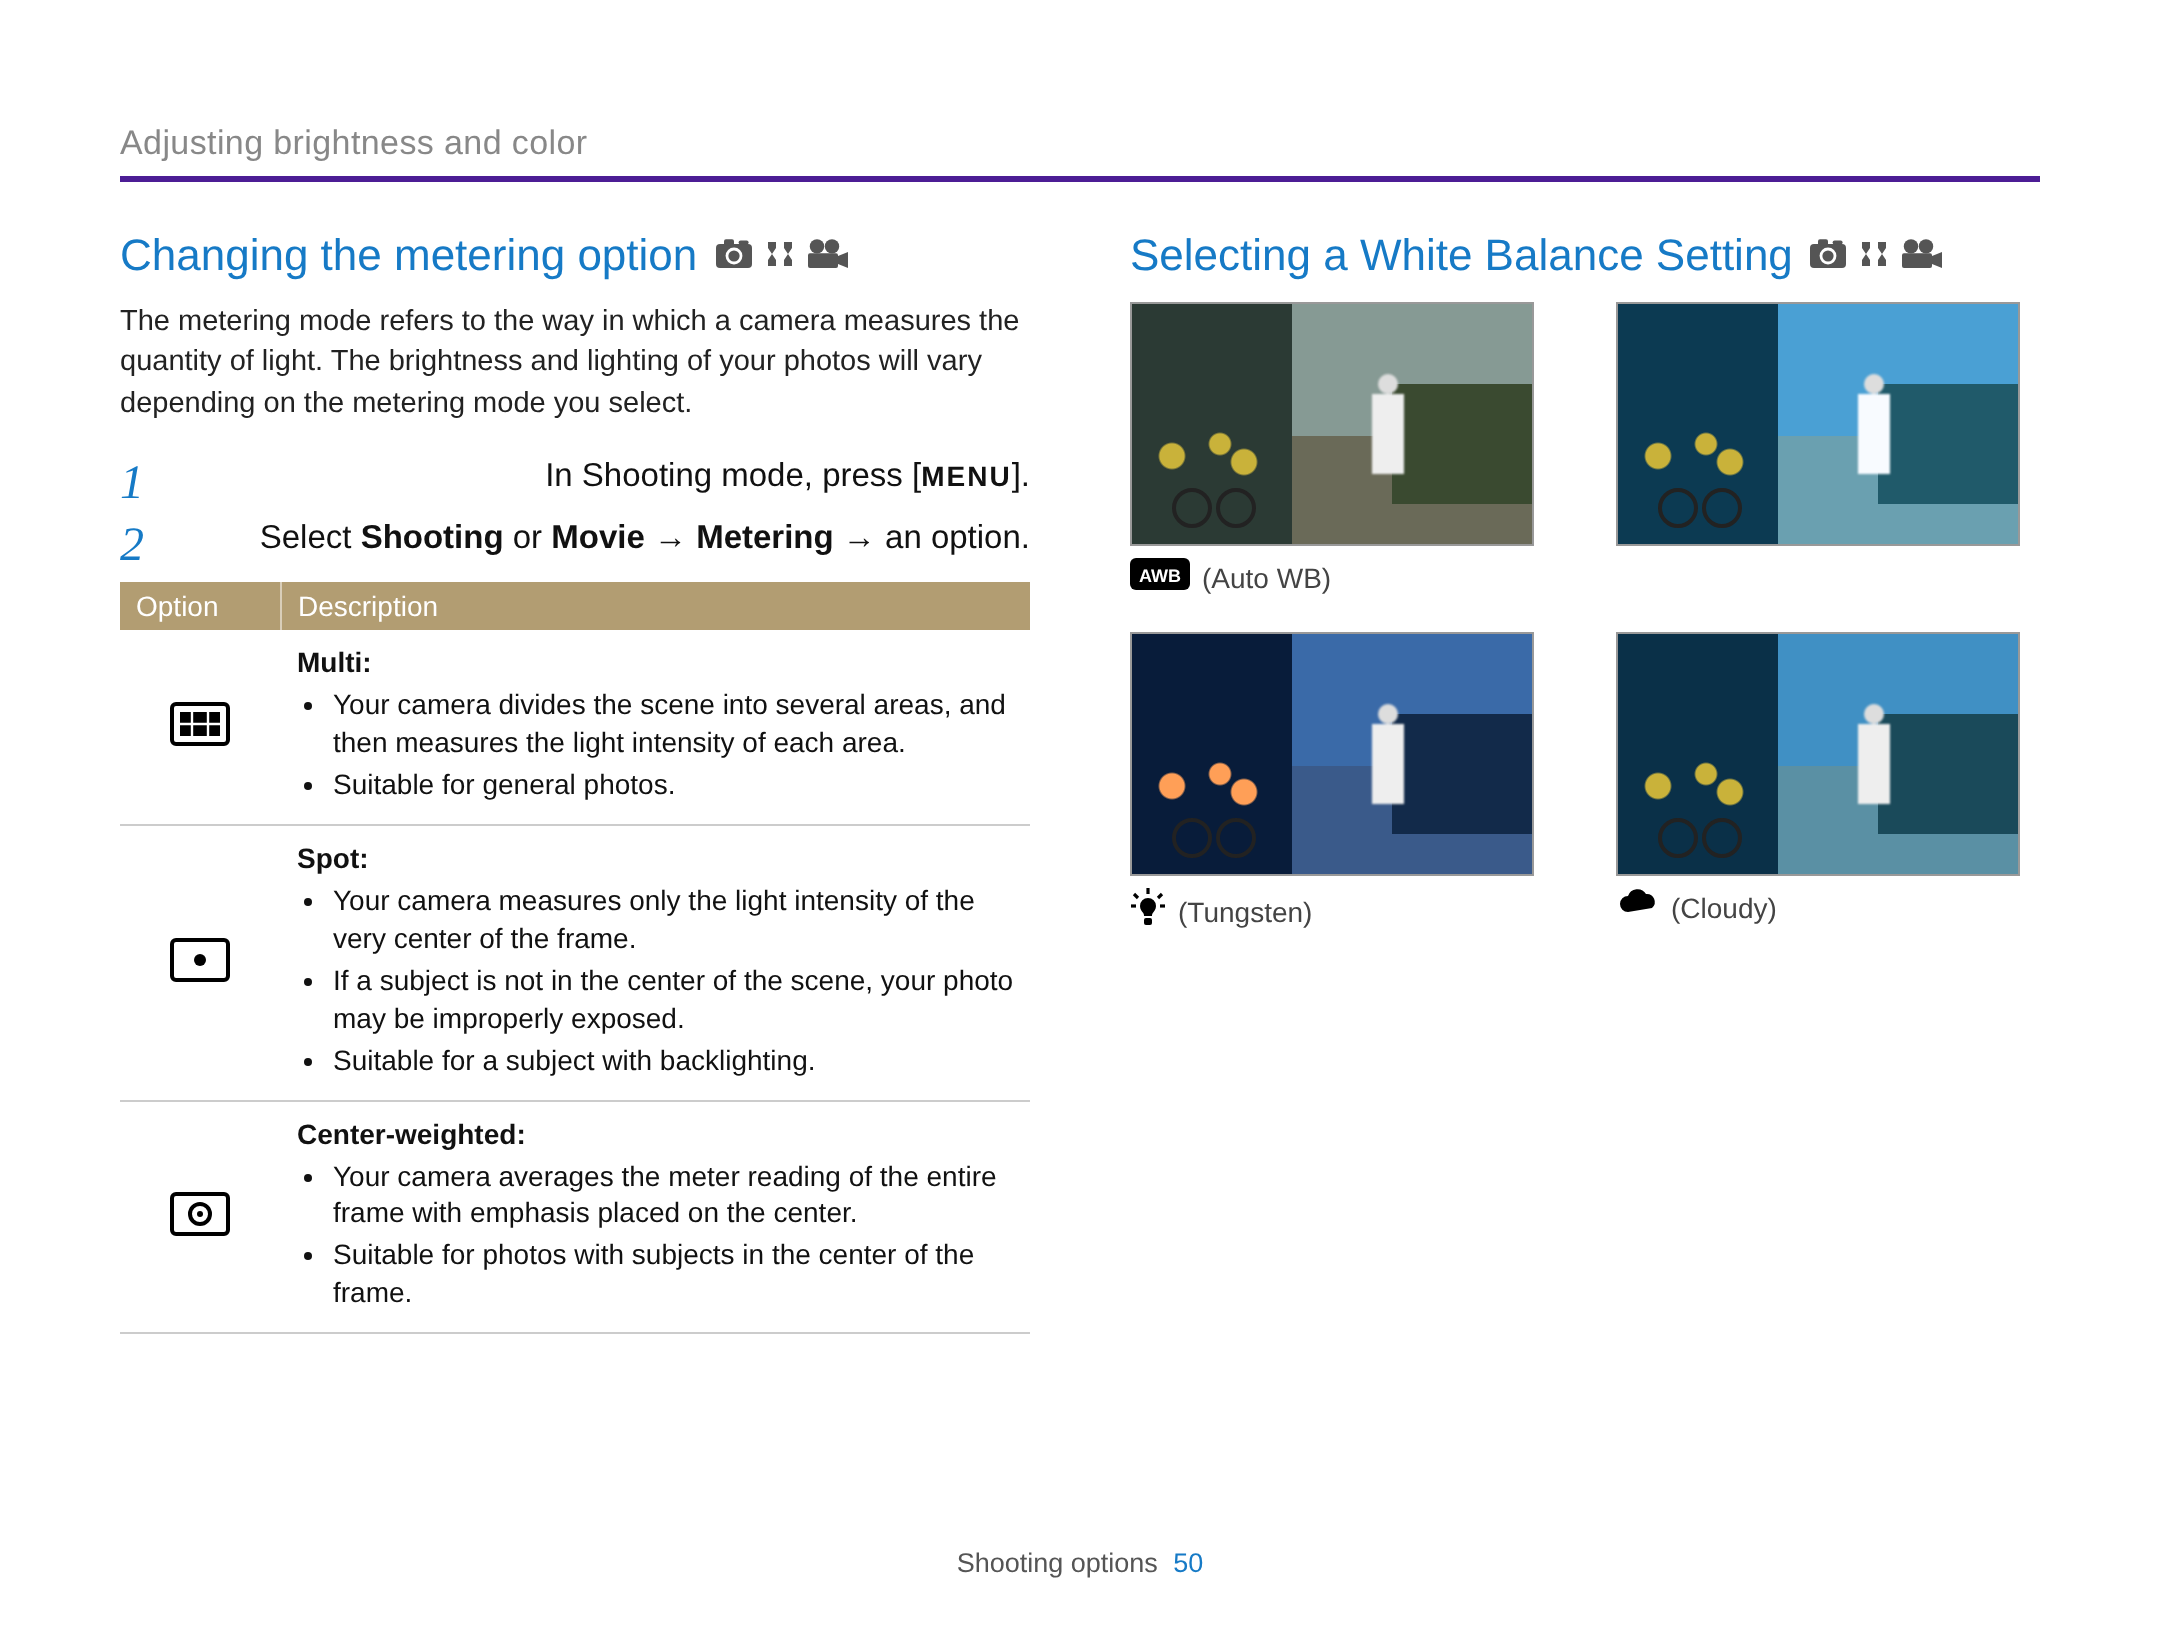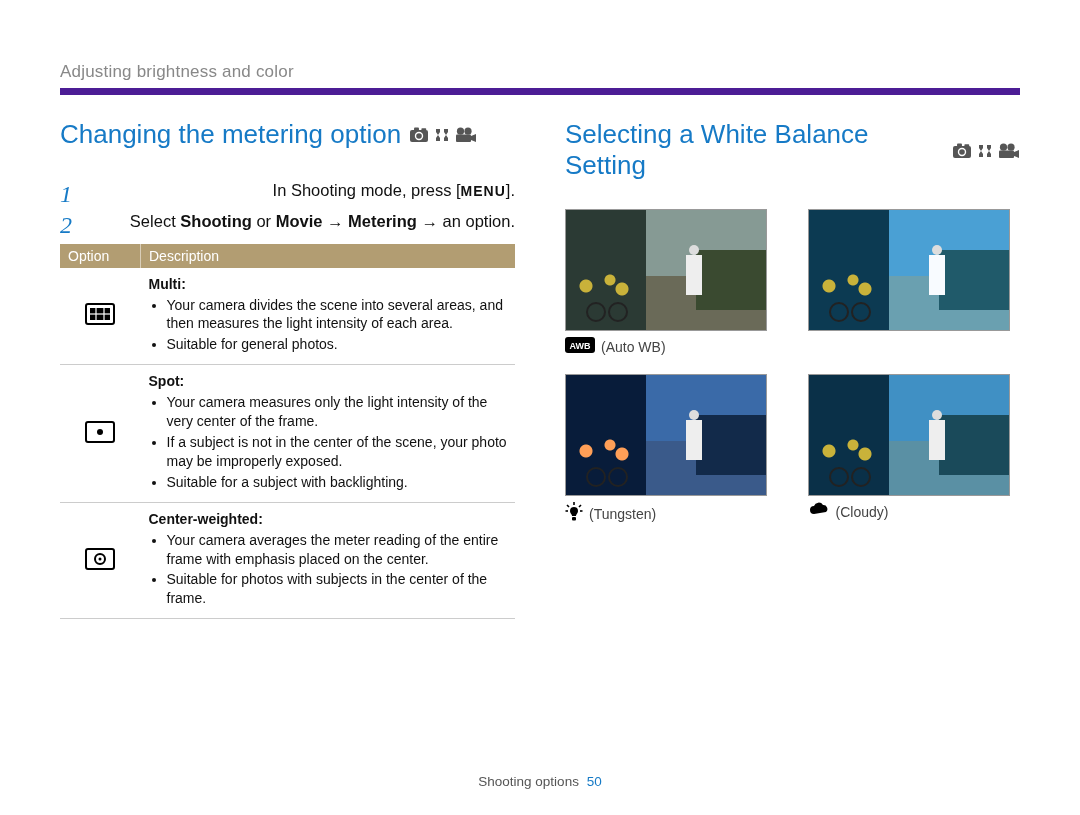--- a/index.html
+++ b/index.html
@@ -10,39 +10,39 @@
     color: #111;
     width: 1080px;
     height: 815px;
     box-sizing: border-box;
     padding: 62px 60px 20px 60px;
     position: relative;
   }
   .breadcrumb {
     font-size: 17px;
     color: #888;
-    border-bottom: 7px solid #4c1d95;
+    border-bottom: 3px solid #4c1d95;
     padding-bottom: 6px;
     margin-bottom: 24px;
     font-weight: 300;
     letter-spacing: .2px;
   }
   .columns {
     display: flex;
     gap: 50px;
   }
   .col {
     flex: 1;
     min-width: 0;
   }
   h2.section-title {
-    font-size: 26px;
+    font-size: 22px;
     font-weight: 400;
     color: #167ac6;
-    margin: 0 0 28px 0;
+    margin: 0 0 10px 0;
     display: flex;
     align-items: center;
     gap: 8px;
   }
   .mode-icons {
     display: inline-flex;
     gap: 4px;
     align-items: center;
   }
   .body-text {
@@ -196,20 +196,21 @@
             </svg></span>
         <span class="ic"><svg width="22" height="16" viewBox="0 0 22 16">
               <circle cx="5.5" cy="4.2" r="3.6" fill="#555"></circle>
               <circle cx="13" cy="4.2" r="3.6" fill="#555"></circle>
               <rect x="1" y="7.6" width="15" height="7.4" rx="1" fill="#555"></rect>
               <path d="M16 9l5-2v8l-5-2z" fill="#555"></path>
             </svg></span>
       </span>
     </h2>
 
+    <p class="body-text">The metering mode refers to the way in which a camera measures the quantity of light. The brightness and lighting of your photos will vary depending on the metering mode you select.</p>
 
     <ol class="steps">
       <li>
         <span>In Shooting mode, press [</span><span class="menu-label">MENU</span><span>].</span>
       </li>
       <li>
         <span>Select </span><span class="strong">Shooting</span><span> or </span><span class="strong">Movie</span><span> → </span><span class="strong">Metering</span><span> → an option.</span>
       </li>
     </ol>
 

